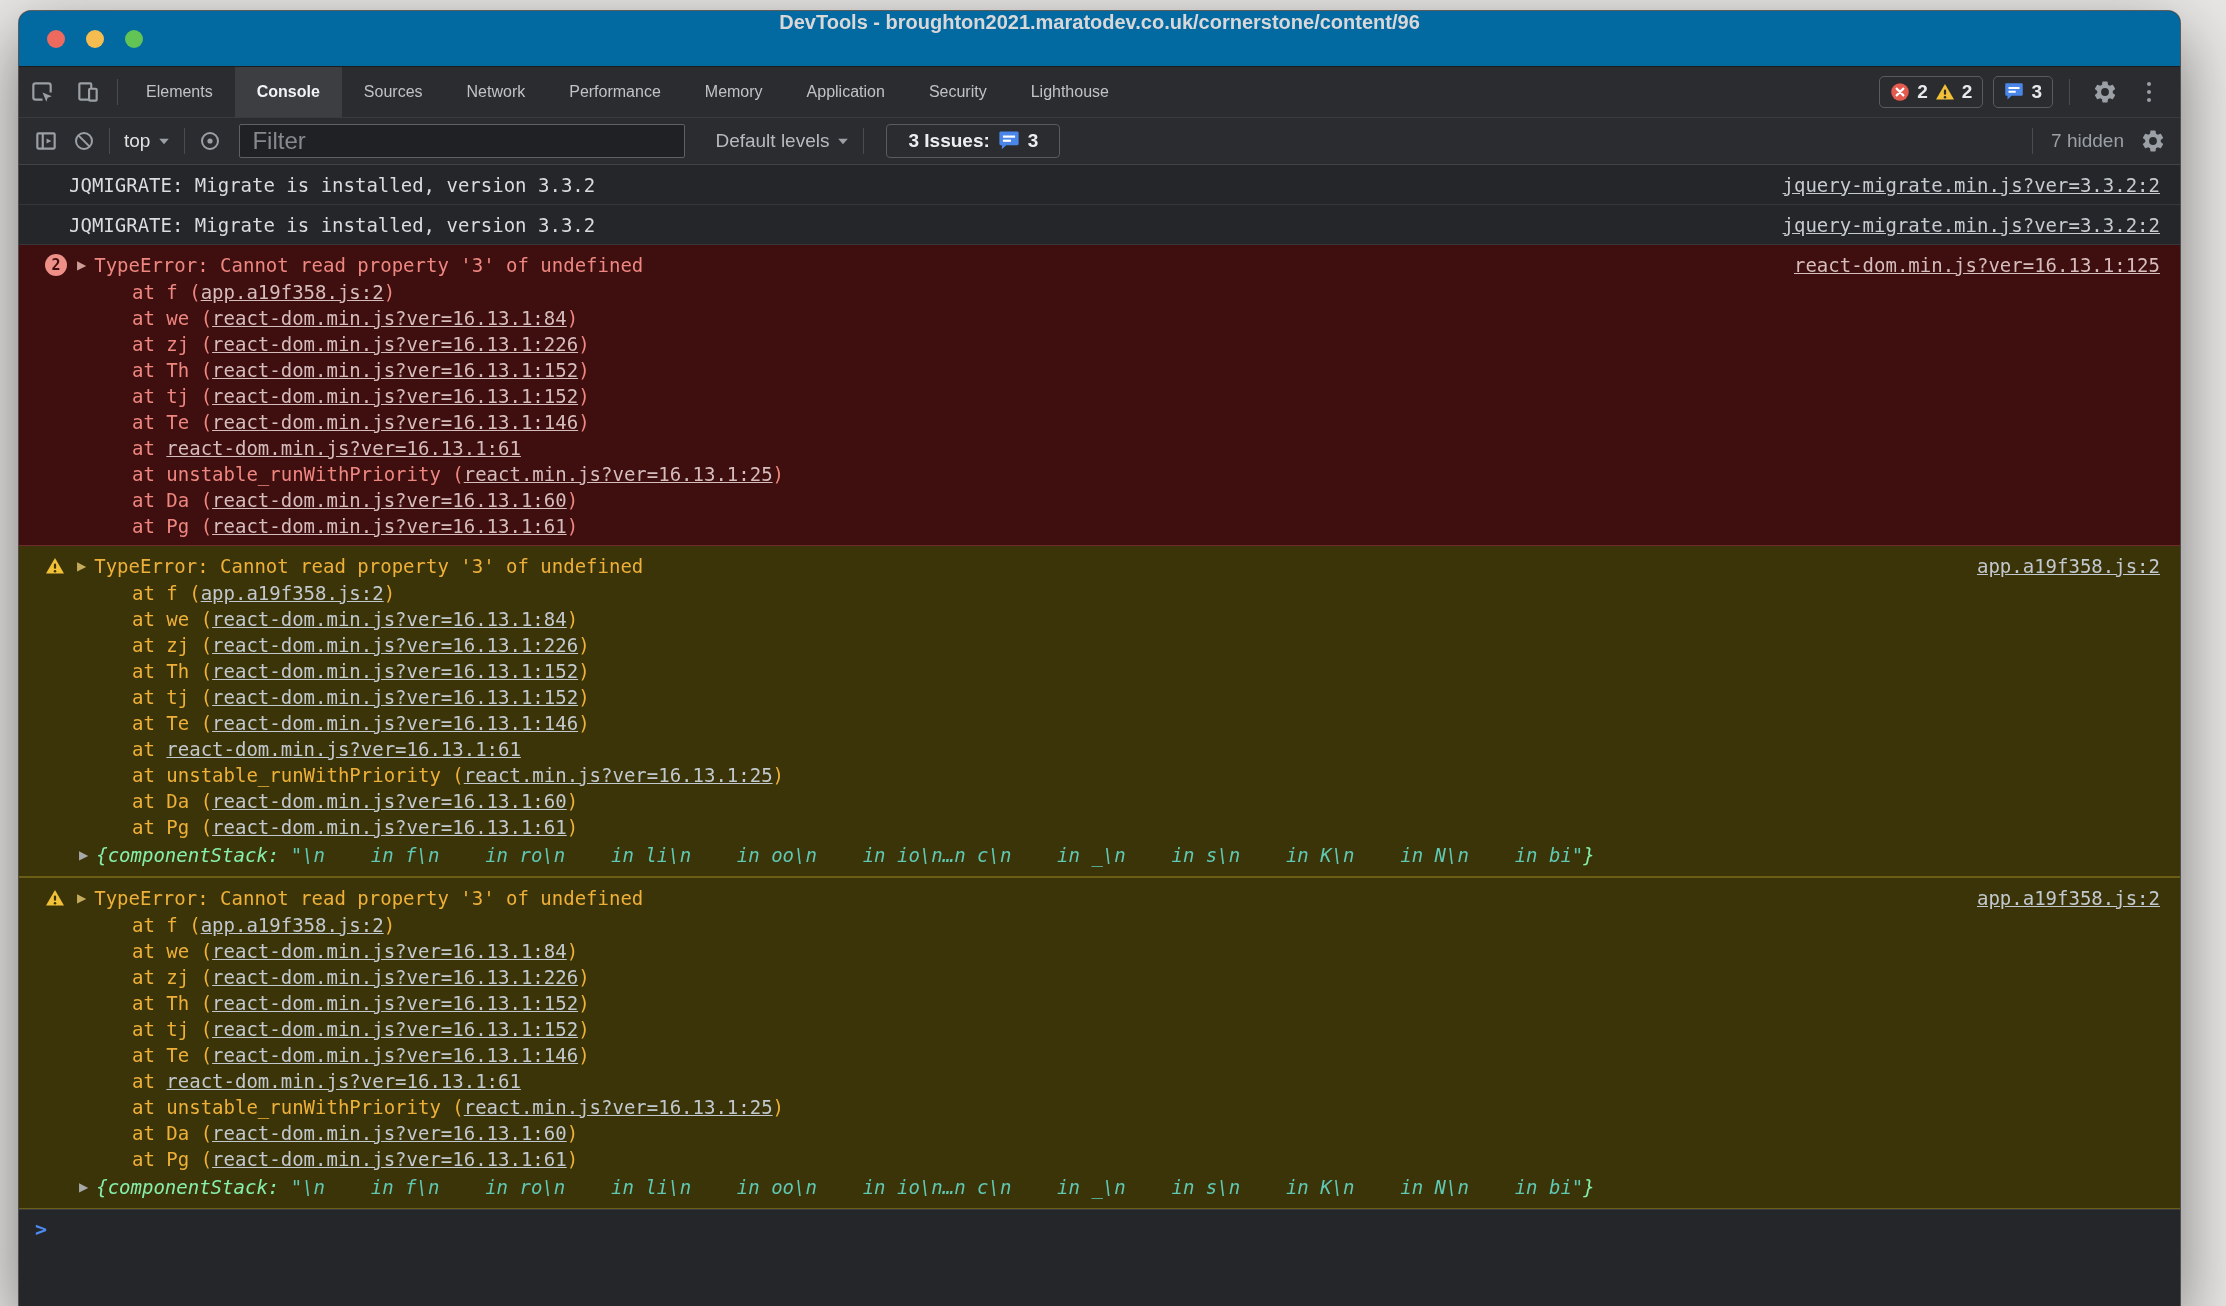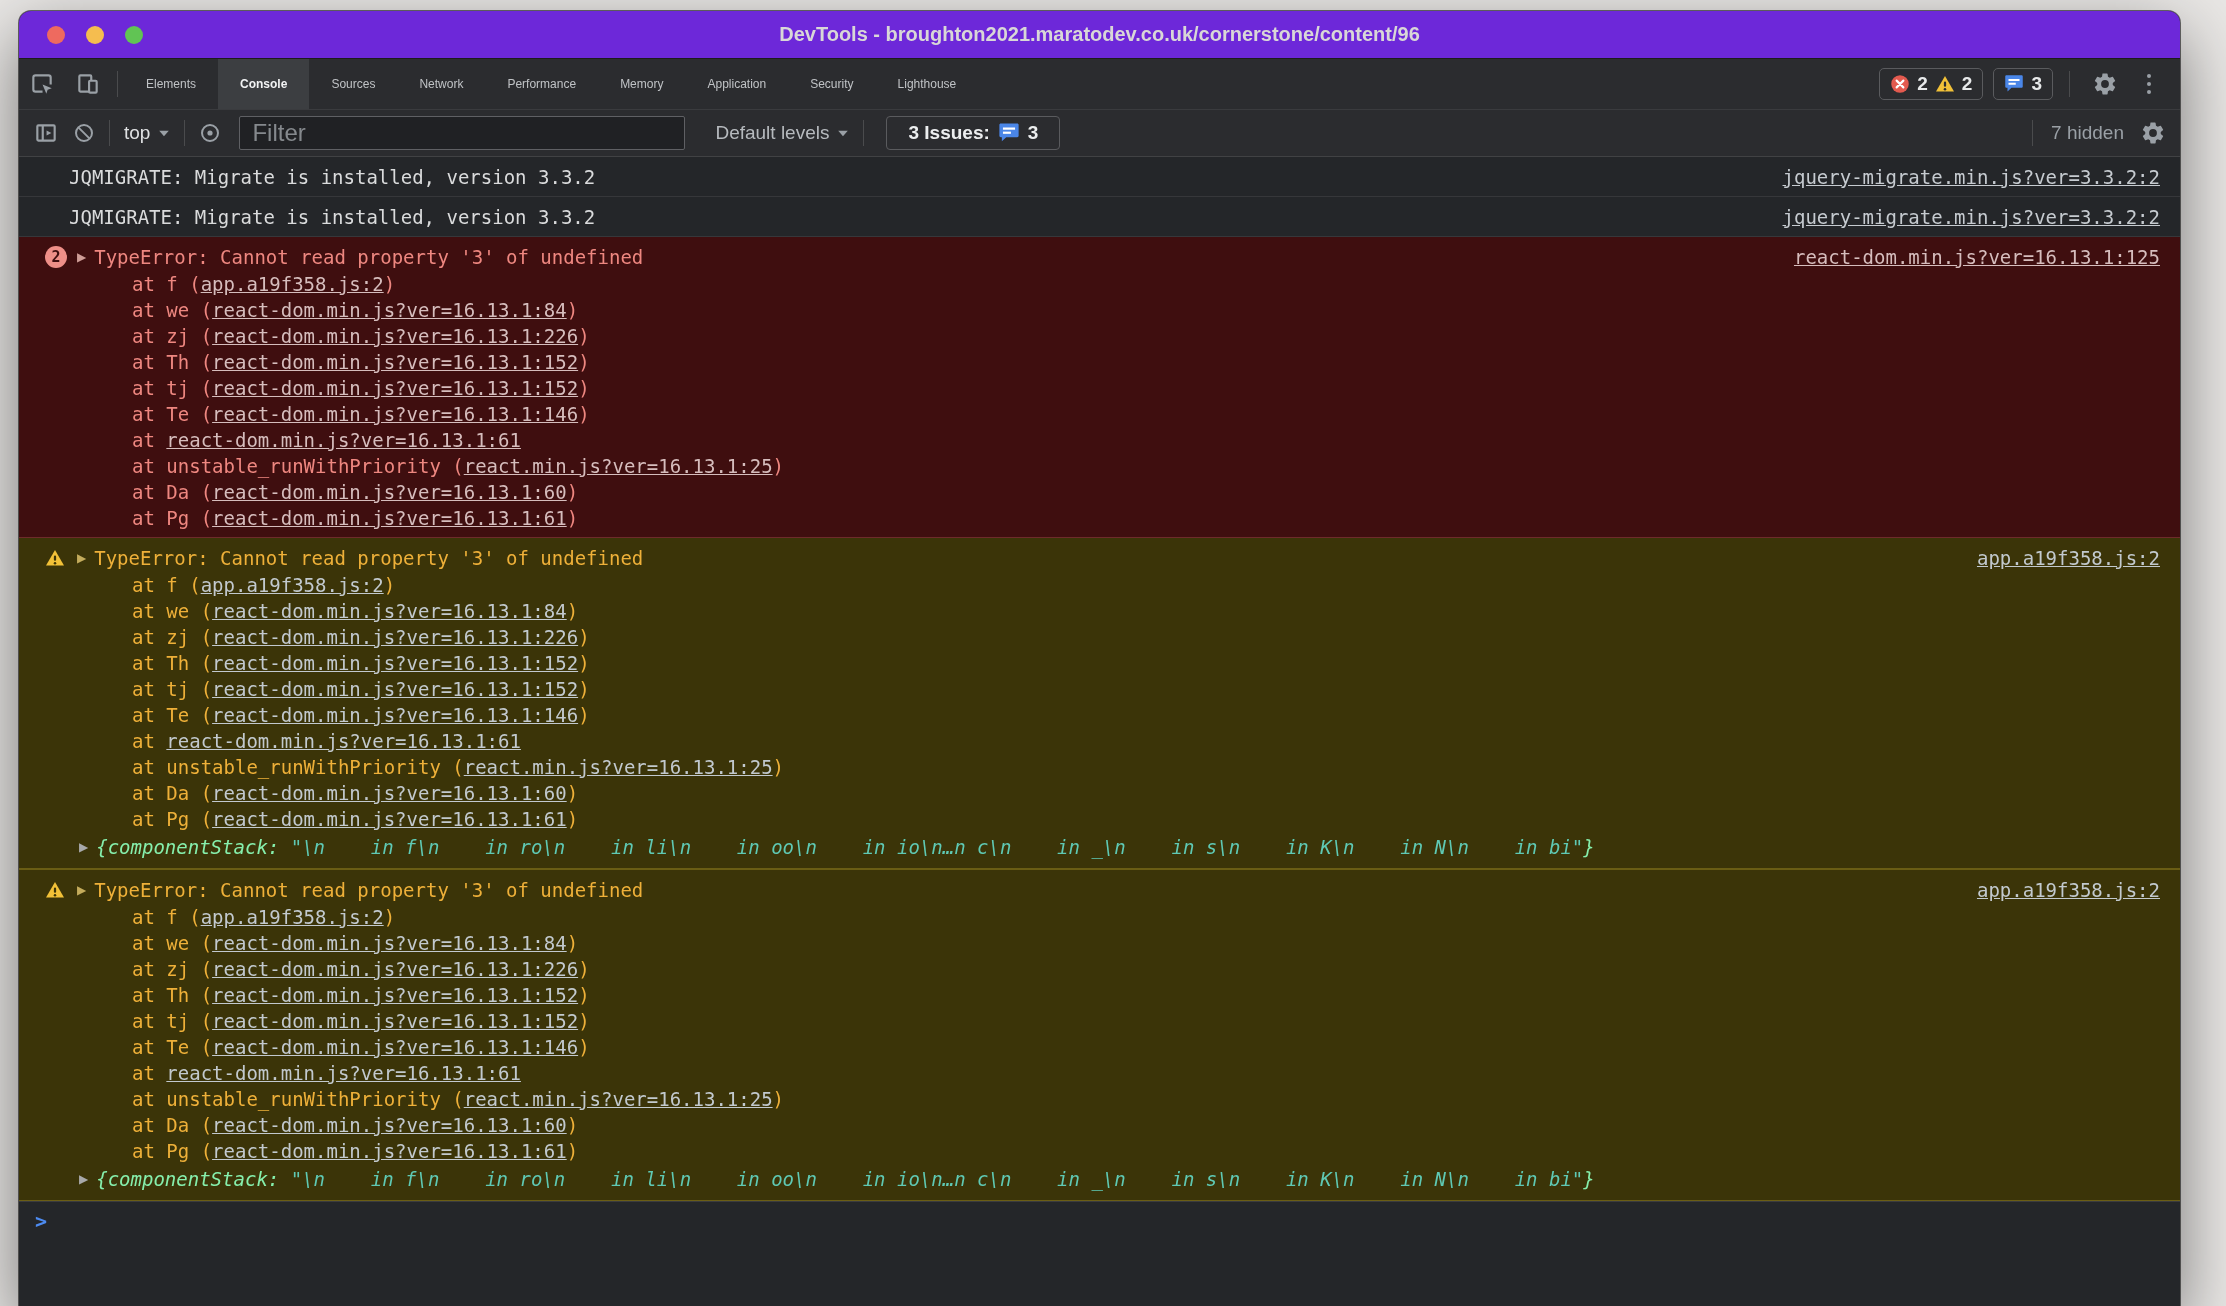--- a/index.html
+++ b/index.html
@@ -7,31 +7,31 @@
   body { background:#e9e7e5; font-family:"Liberation Sans", sans-serif; }
 
   .window {
     position:absolute; left:19px; top:11px; right:46px; bottom:0;
     border-radius:12px 12px 0 0; overflow:hidden; background:#242629;
     box-shadow:0 24px 70px rgba(0,0,0,.50), 0 0 0 1px rgba(0,0,0,.55);
     display:flex; flex-direction:column;
   }
 
   
-  .titlebar { height:48px; background:#6d28d9; flex:0 0 auto; display:flex; align-items:center; position:relative; border-bottom:1px solid #1c1c1d; }
+  .titlebar { height:56px; background:#0369a1; flex:0 0 auto; display:flex; position:relative; border-bottom:1px solid #1c1c1d; }
   .traffic { position:absolute; left:28px; top:0; bottom:0; display:flex; align-items:center; gap:21px; }
   .tl { width:18px; height:18px; border-radius:50%; display:inline-block; }
   .tl.red { background:#ee6a5f; } .tl.yellow { background:#f5bd4f; } .tl.green { background:#61c454; }
   .title { flex:1; text-align:center; font-size:20px; font-weight:700; color:#d9d7d7; }
 
   
   .tabbar { height:50px; background:#2b2c2f; flex:0 0 auto; display:flex; align-items:stretch; }
   .icon-btn { display:flex; align-items:center; justify-content:center; width:46px; flex:0 0 auto; cursor:pointer; }
   .vdiv { width:1px; height:26px; background:#4a4b4d; align-self:center; margin:0 6px; flex:0 0 auto; }
-  .tab { display:flex; align-items:center; padding:0 22px; font-size:12px; color:#c0c3c6; cursor:pointer; white-space:nowrap; }
+  .tab { display:flex; align-items:center; padding:0 22px; font-size:16px; color:#c0c3c6; cursor:pointer; white-space:nowrap; }
   .tab.selected { background:#3c3e41; color:#f2f3f4; font-weight:700; }
   .tab-right { margin-left:auto; display:flex; align-items:center; gap:10px; padding-right:16px; }
   .pill { border:1px solid #5a5b5e; border-radius:5px; height:32px; display:flex; align-items:center; gap:7px; padding:0 10px; color:#e7e9ea; font-size:19px; font-weight:700; cursor:pointer; }
   .dots { display:flex; flex-direction:column; gap:4px; align-items:center; }
   .dots i { width:4px; height:4px; border-radius:50%; background:#9aa0a6; }
 
   
   .ctoolbar { height:48px; background:#2b2c2f; flex:0 0 auto; display:flex; align-items:center; padding:0 8px; border-top:1px solid #3a3b3e; border-bottom:1px solid #414244; }
   .tbtn { display:flex; align-items:center; justify-content:center; width:38px; height:36px; cursor:pointer; flex:0 0 auto; }
   .ddl { display:flex; align-items:center; gap:8px; padding:0 8px; font-size:19px; color:#dfe1e3; cursor:pointer; white-space:nowrap; }

